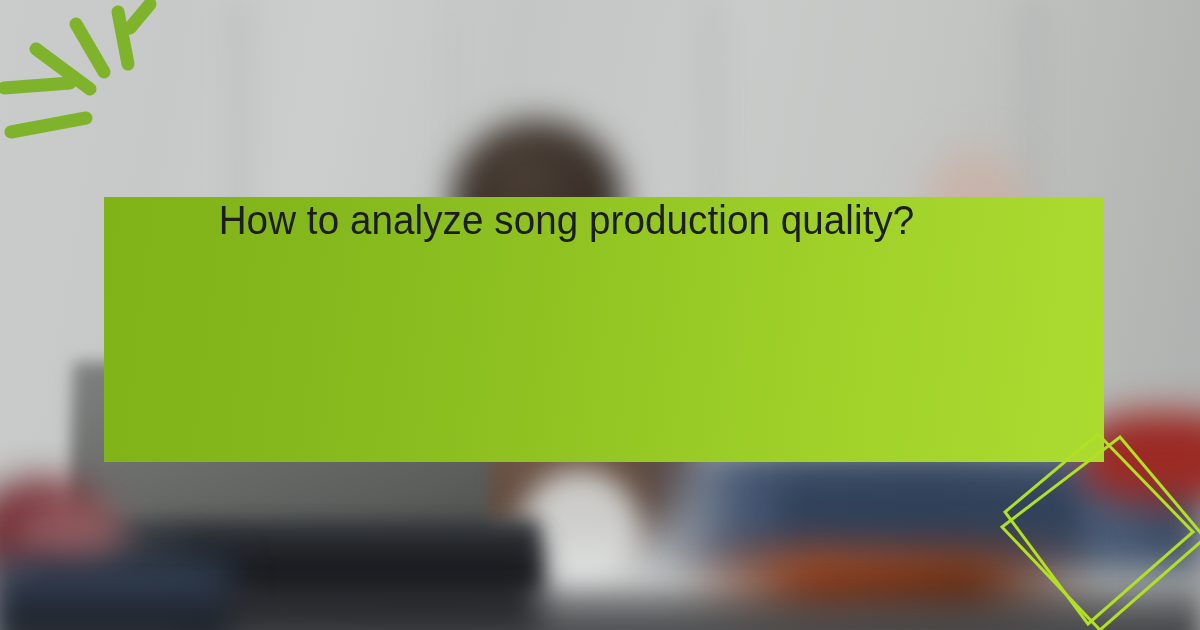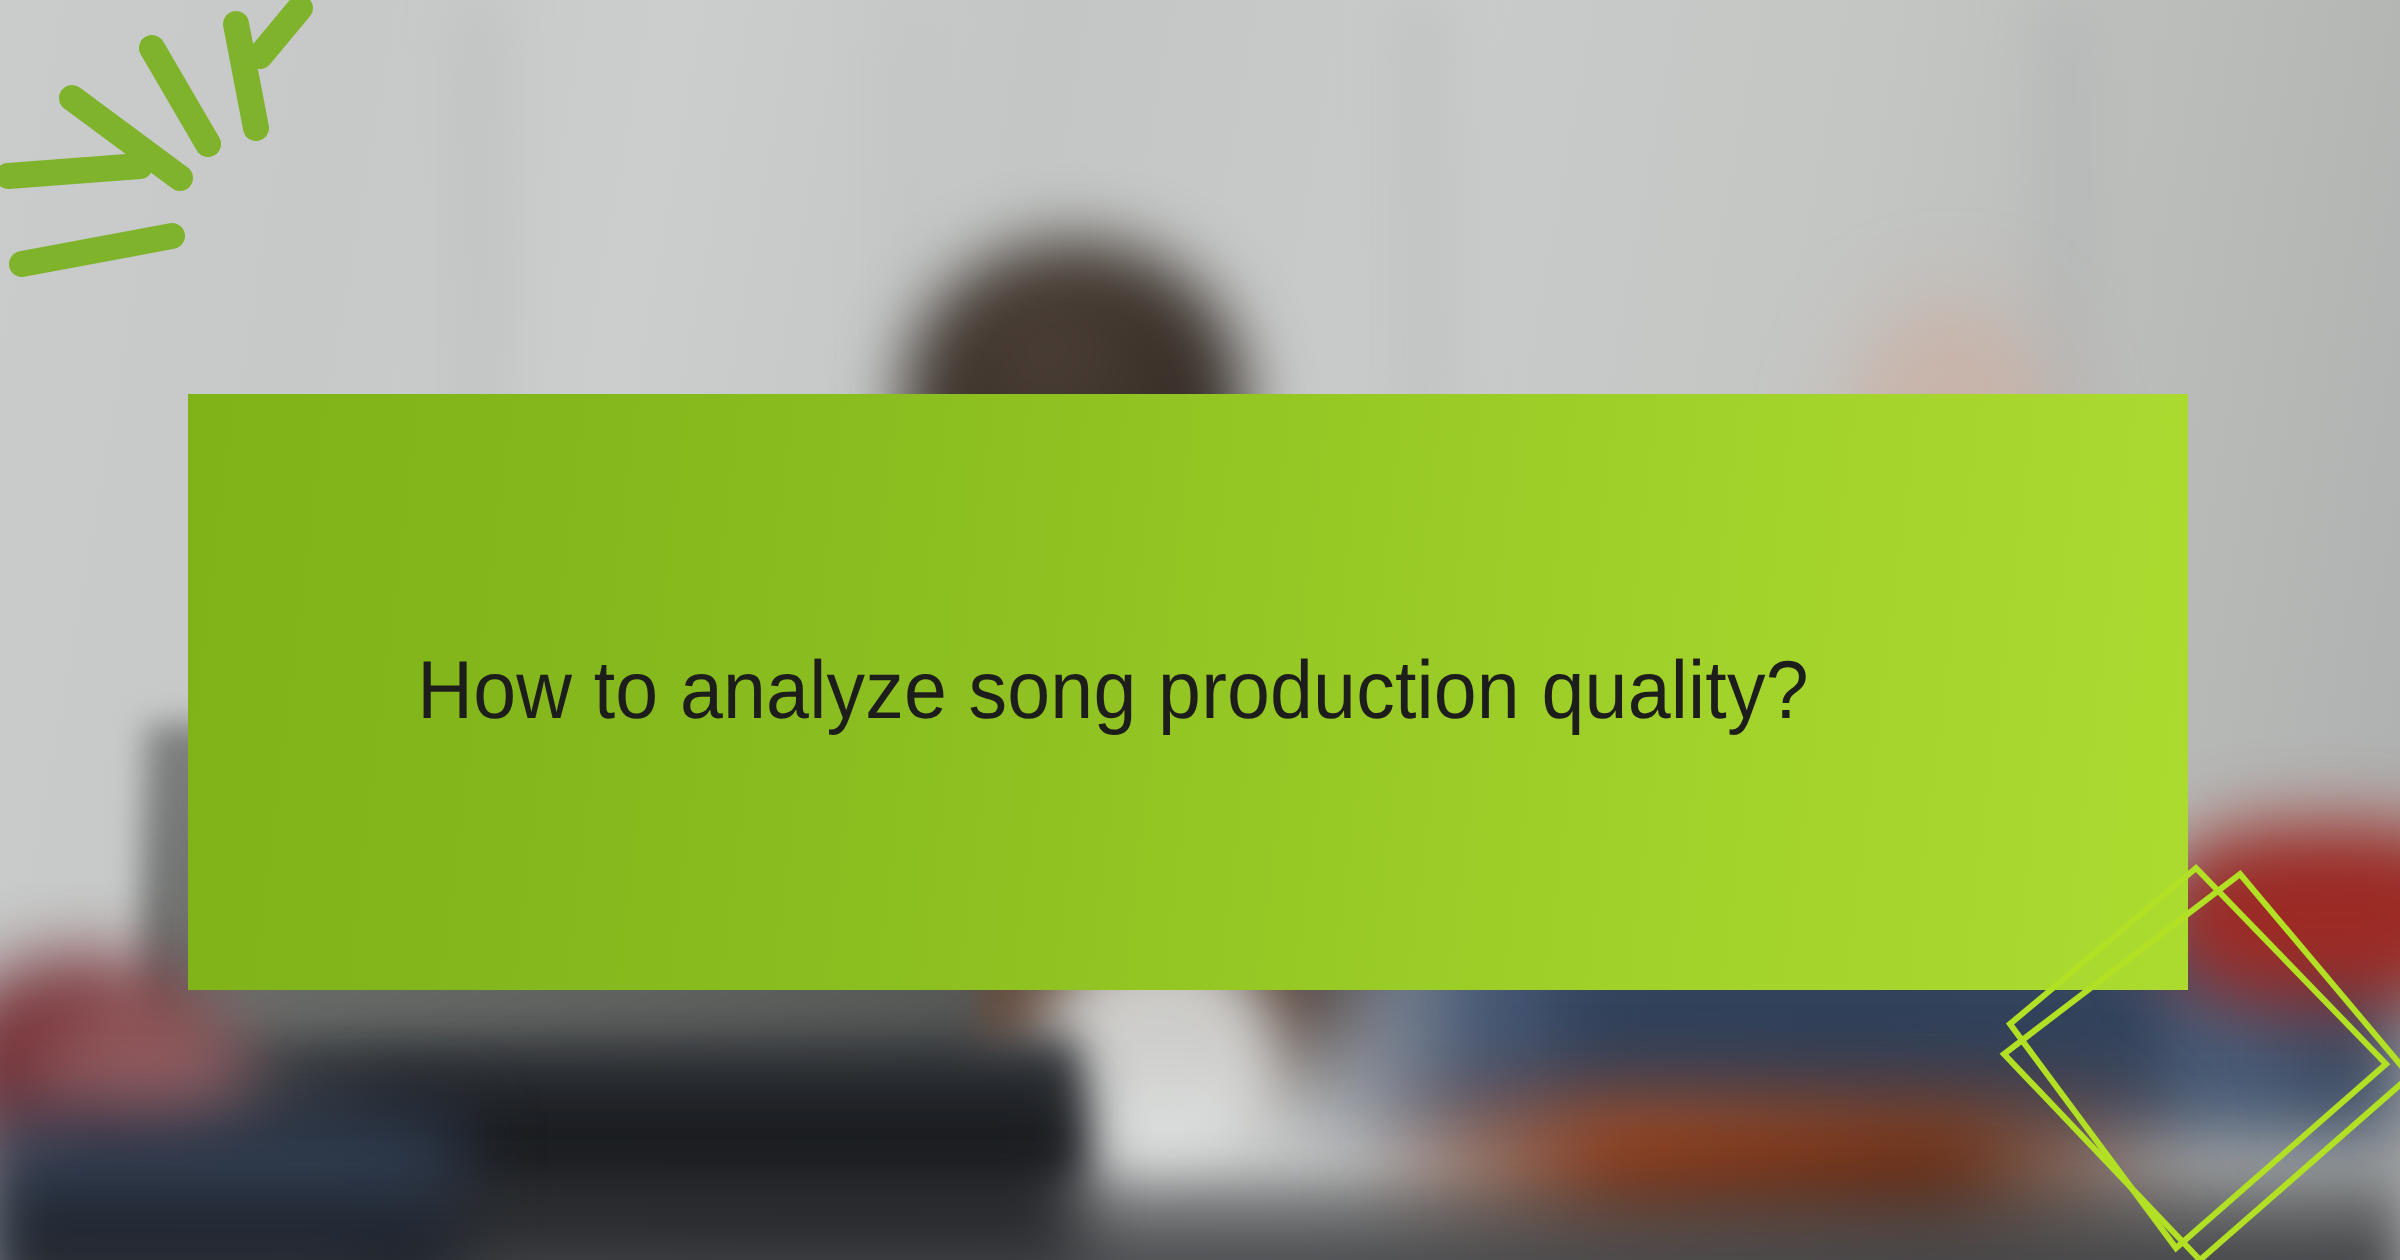--- a/index.html
+++ b/index.html
@@ -193,33 +193,33 @@
   
   .sunburst {
     position: absolute;
     left: 0; top: 0;
     width: 200px; height: 170px;
   }
 
   
   .banner {
     position: absolute;
-    left: 94px;
+    left: 104px;
     top: 197px;
     width: 1000px;
-    height: 298px;
+    height: 265px;
     background: linear-gradient(97deg,
       #7fb318 0%,
       #84b71c 18%,
       #8cbf20 38%,
       #97c925 56%,
       #a2d32b 76%,
       #acdb30 100%);
     display: flex;
-    align-items: center;
+    align-items: flex-start;
   }
 
   .banner-title {
     margin: 0;
     padding-left: 122px;
     padding-right: 40px;
     color: #1d1d1b;
     font-family: "Liberation Sans Narrow", "Liberation Sans", sans-serif;
     font-size: 41px;
     font-weight: 400;

